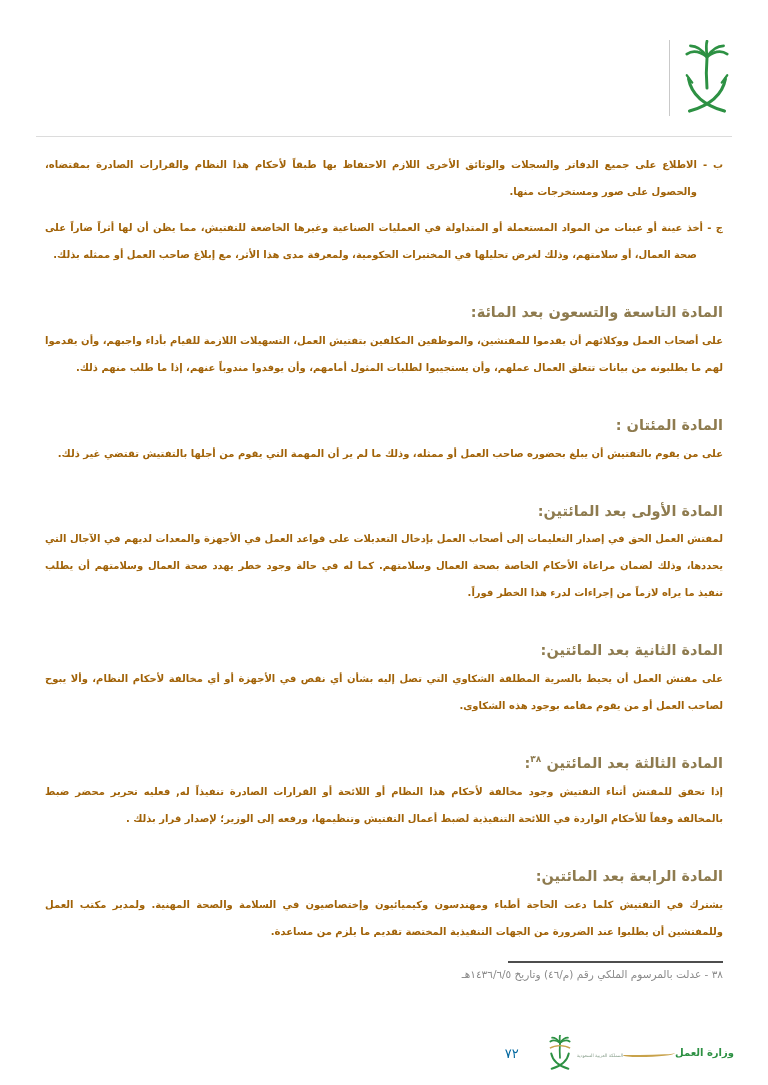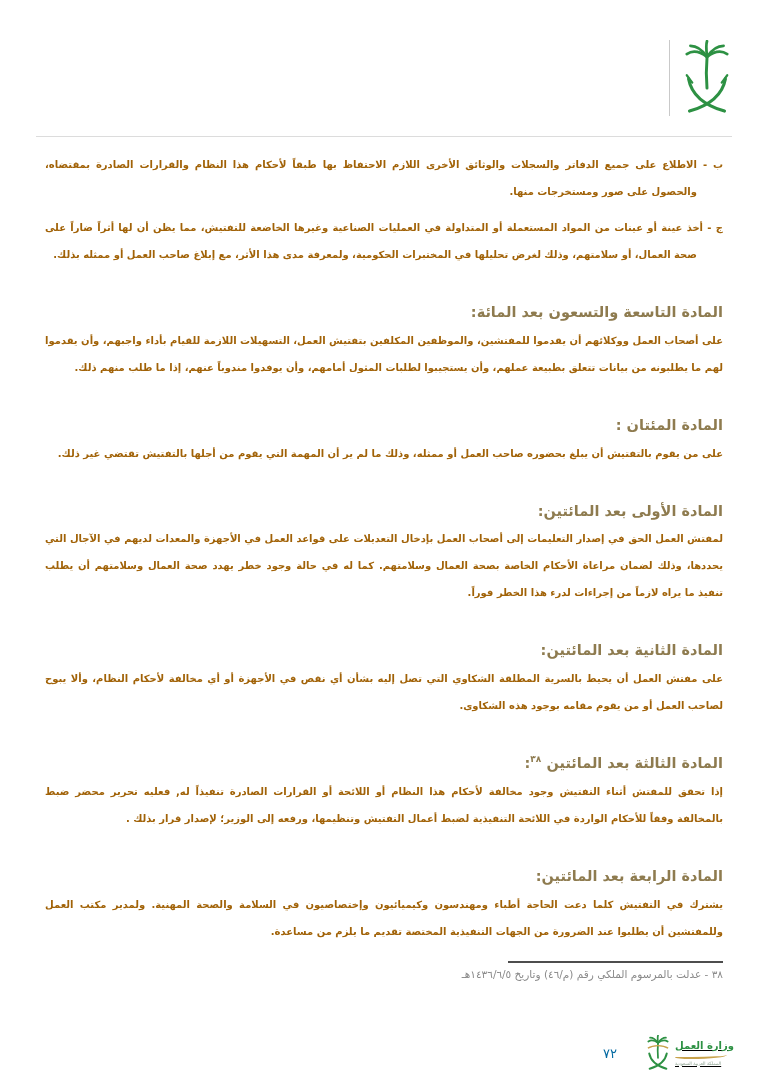--- a/index.html
+++ b/index.html
@@ -84,21 +84,21 @@
   
   .footer {
     position: absolute;
     right: 34px; left: 34px; bottom: 14px;
     display: flex;
     align-items: center;
     justify-content: flex-start;
     gap: 30px;
   }
   .ministry-logo { display: flex; align-items: center; gap: 6px; }
-  .ministry-text { text-align: center; display: flex; flex-direction: column; align-items: flex-end; text-decoration: underline; }
+  .ministry-text { text-align: center; display: flex; flex-direction: row; align-items: flex-end; }
   .ministry-name { font-size: 10px; font-weight: bold; color: #2d9143; line-height: 12px; }
   .ministry-swoosh {
     width: 52px; height: 6px;
     border-bottom: 2px solid #c8a24b;
     border-radius: 0 0 70% 30%;
     margin: 1px 0 2px 0;
   }
   .ministry-sub { font-size: 4.5px; color: #8aa08d; line-height: 6px; }
   .page-number { font-size: 13px; color: #0369a1; }
 </style>
@@ -131,21 +131,21 @@
   </div>
   <hr class="header-rule">
 
   <div class="content">
 
     <p class="body-text hang">ب - الاطلاع على جميع الدفاتر والسجلات والوثائق الأخرى اللازم الاحتفاظ بها طبقاً لأحكام هذا النظام والقرارات الصادرة بمقتضاه، والحصول على صور ومستخرجات منها.</p>
     <p class="body-text hang">ج - أخذ عينة أو عينات من المواد المستعملة أو المتداولة في العمليات الصناعية وغيرها الخاضعة للتفتيش، مما يظن أن لها أثراً ضاراً على صحة العمال، أو سلامتهم، وذلك لغرض تحليلها في المختبرات الحكومية، ولمعرفة مدى هذا الأثر، مع إبلاغ صاحب العمل أو ممثله بذلك.</p>
 
     <div class="article">
       <h2 class="art-heading"><span>المادة التاسعة والتسعون بعد المائة:</span><sup></sup><span></span></h2>
-      <p class="body-text">على أصحاب العمل ووكلائهم أن يقدموا للمفتشين، والموظفين المكلفين بتفتيش العمل، التسهيلات اللازمة للقيام بأداء واجبهم، وأن يقدموا لهم ما يطلبونه من بيانات تتعلق بطبيعة عملهم، وأن يستجيبوا لطلبات المثول أمامهم، وأن يوفدوا مندوباً عنهم، إذا ما طلب منهم ذلك.</p>
+      <p class="body-text">على أصحاب العمل ووكلائهم أن يقدموا للمفتشين، والموظفين المكلفين بتفتيش العمل، التسهيلات اللازمة للقيام بأداء واجبهم، وأن يقدموا لهم ما يطلبونه من بيانات تتعلق العمال عملهم، وأن يستجيبوا لطلبات المثول أمامهم، وأن يوفدوا مندوباً عنهم، إذا ما طلب منهم ذلك.</p>
     </div>
 
     <div class="article">
       <h2 class="art-heading"><span>المادة المئتان :</span><sup></sup><span></span></h2>
       <p class="body-text">على من يقوم بالتفتيش أن يبلغ بحضوره صاحب العمل أو ممثله، وذلك ما لم ير أن المهمة التي يقوم من أجلها بالتفتيش تقتضي غير ذلك.</p>
     </div>
 
     <div class="article">
       <h2 class="art-heading"><span>المادة الأولى بعد المائتين:</span><sup></sup><span></span></h2>
       <p class="body-text">لمفتش العمل الحق في إصدار التعليمات إلى أصحاب العمل بإدخال التعديلات على قواعد العمل في الأجهزة والمعدات لديهم في الآجال التي يحددها، وذلك لضمان مراعاة الأحكام الخاصة بصحة العمال وسلامتهم. كما له في حالة وجود خطر يهدد صحة العمال وسلامتهم أن يطلب تنفيذ ما يراه لازماً من إجراءات لدرء هذا الخطر فوراً.</p>

